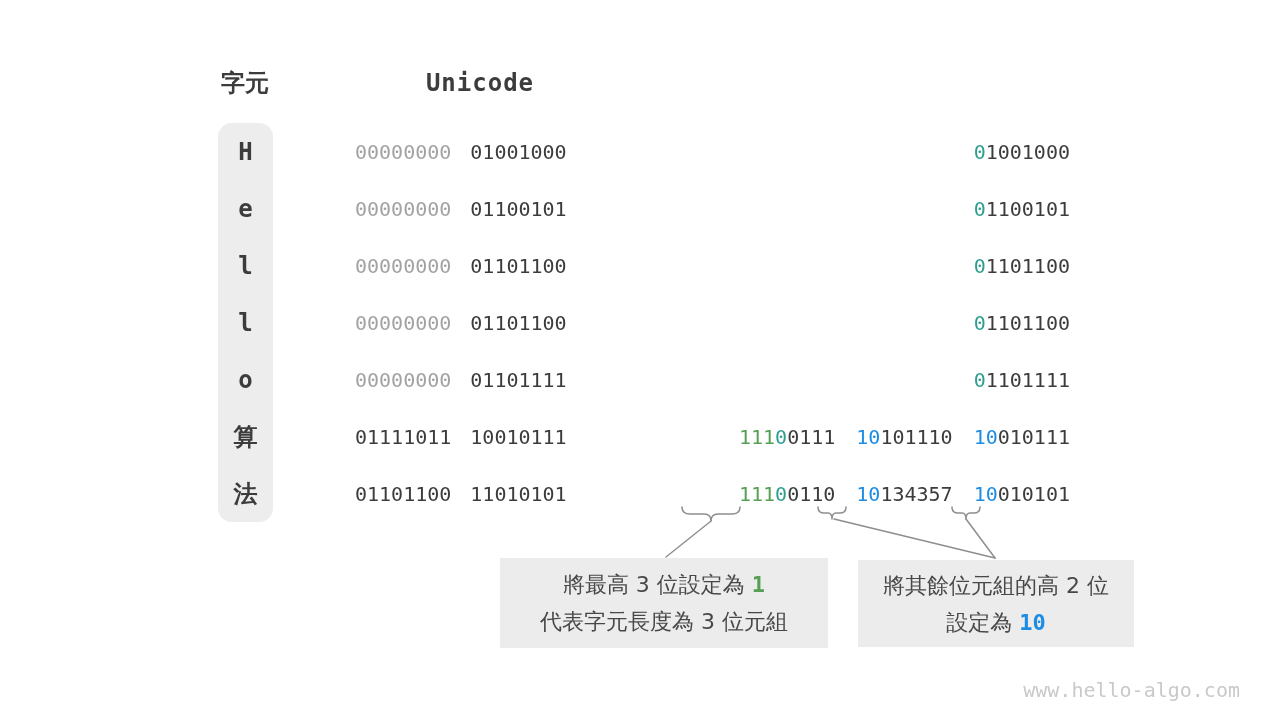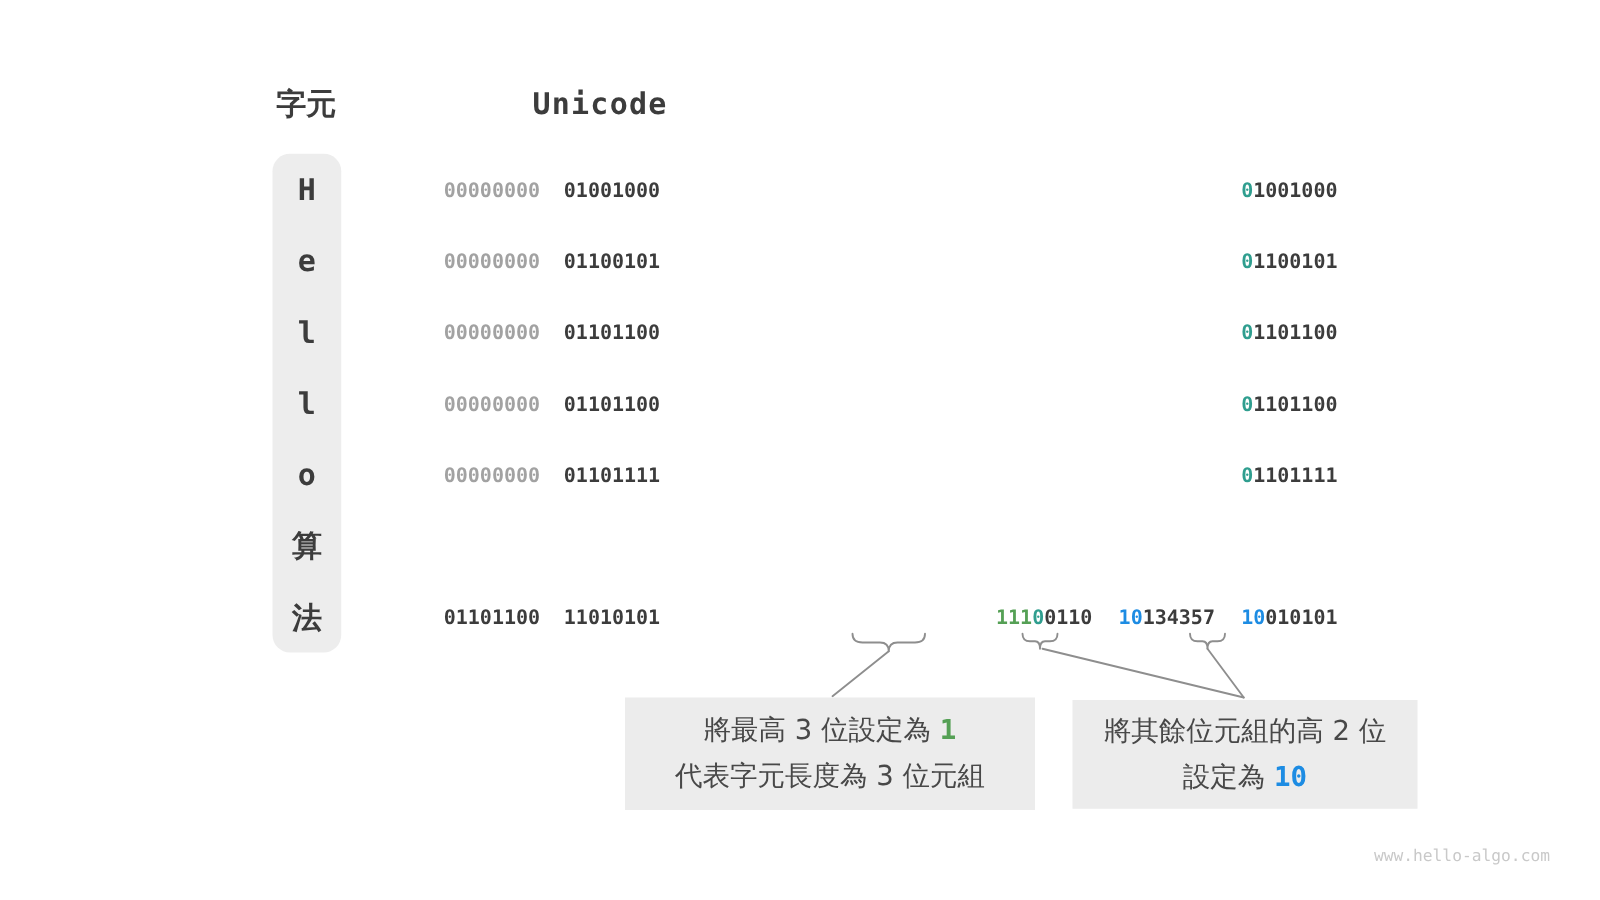--- a/index.html
+++ b/index.html
@@ -24,21 +24,21 @@
   .char-col{position:absolute;left:218px;top:123px;width:55px;height:399px;
             background:#ededed;border-radius:14px;display:flex;flex-direction:column;}
   .char-cell{flex:1;display:flex;align-items:center;justify-content:center;
              font-family:"DejaVu Sans Mono","DejaVu Sans",monospace;
              font-weight:bold;font-size:24px;color:var(--dark);}
 
   
   .row{position:absolute;left:0;width:1280px;height:57px;}
   .bits{position:absolute;top:50%;transform:translateY(-50%);
         font-family:"DejaVu Sans Mono","Liberation Mono",monospace;
-        font-weight:bold;font-size:16px;color:var(--dark);white-space:nowrap;}
+        font-weight:normal;font-size:20px;color:var(--dark);white-space:nowrap;}
   .ucell{left:355px;}
   .utf8cell{right:210px;text-align:right;}
   .dim{color:var(--dim);}
   .dark{color:var(--dark);}
   .teal{color:var(--teal);}
   .green{color:var(--green);}
   .blue{color:var(--blue);}
   .ugap{display:inline-block;width:19px;}
   .bgap{display:inline-block;width:21px;}
 
@@ -50,21 +50,21 @@
            display:flex;flex-direction:column;justify-content:center;align-items:center;
            color:var(--callout_text);font-size:22px;line-height:37px;text-align:center;}
   .callout-left{left:500px;top:558px;width:328px;height:90px;}
   .callout-right{left:858px;top:560px;width:276px;height:87px;}
   .hl{font-family:"DejaVu Sans Mono","Liberation Mono",monospace;font-weight:bold;}
   .hl-green{color:var(--green);}
   .hl-blue{color:var(--blue);}
 
   .watermark{position:absolute;right:40px;top:678px;
              font-family:"DejaVu Sans Mono","Liberation Mono",monospace;
-             font-size:13px;color:var(--watermark);}
+             font-size:20px;color:var(--watermark);}
 </style>
 </head>
 <body>
 
 <div class="canvas">
 
   <div class="hdr hdr-char">字元</div>
   <div class="hdr hdr-mono hdr-unicode">Unicode</div>
 
   <div class="char-col">
@@ -115,20 +115,28 @@
 
   <div class="row" style="top:351px;padding-left:40px;">
     <div class="bits ucell">
       <span class="dim">00000000</span><span class="ugap"></span><span class="dark">01101111</span>
     </div>
     <div class="bits utf8cell">
       <span class="teal">0</span><span class="dark">1101111</span>
     </div>
   </div>
 
+  <div class="row" style="top:408px;">
+    <div class="bits ucell">
+      <span class="dark">01111011</span><span class="ugap"></span><span class="dark">10010111</span>
+    </div>
+    <div class="bits utf8cell">
+      <span class="green">111</span><span class="teal">0</span><span class="dark">0111</span><span class="bgap"></span><span class="blue">10</span><span class="dark">101110</span><span class="bgap"></span><span class="blue">10</span><span class="dark">010111</span>
+    </div>
+  </div>
 
   <div class="row" style="top:465px;">
     <div class="bits ucell">
       <span class="dark">01101100</span><span class="ugap"></span><span class="dark">11010101</span>
     </div>
     <div class="bits utf8cell">
       <span class="green">111</span><span class="teal">0</span><span class="dark">0110</span><span class="bgap"></span><span class="blue">10</span><span class="dark">134357</span><span class="bgap"></span><span class="blue">10</span><span class="dark">010101</span>
     </div>
   </div>
 

